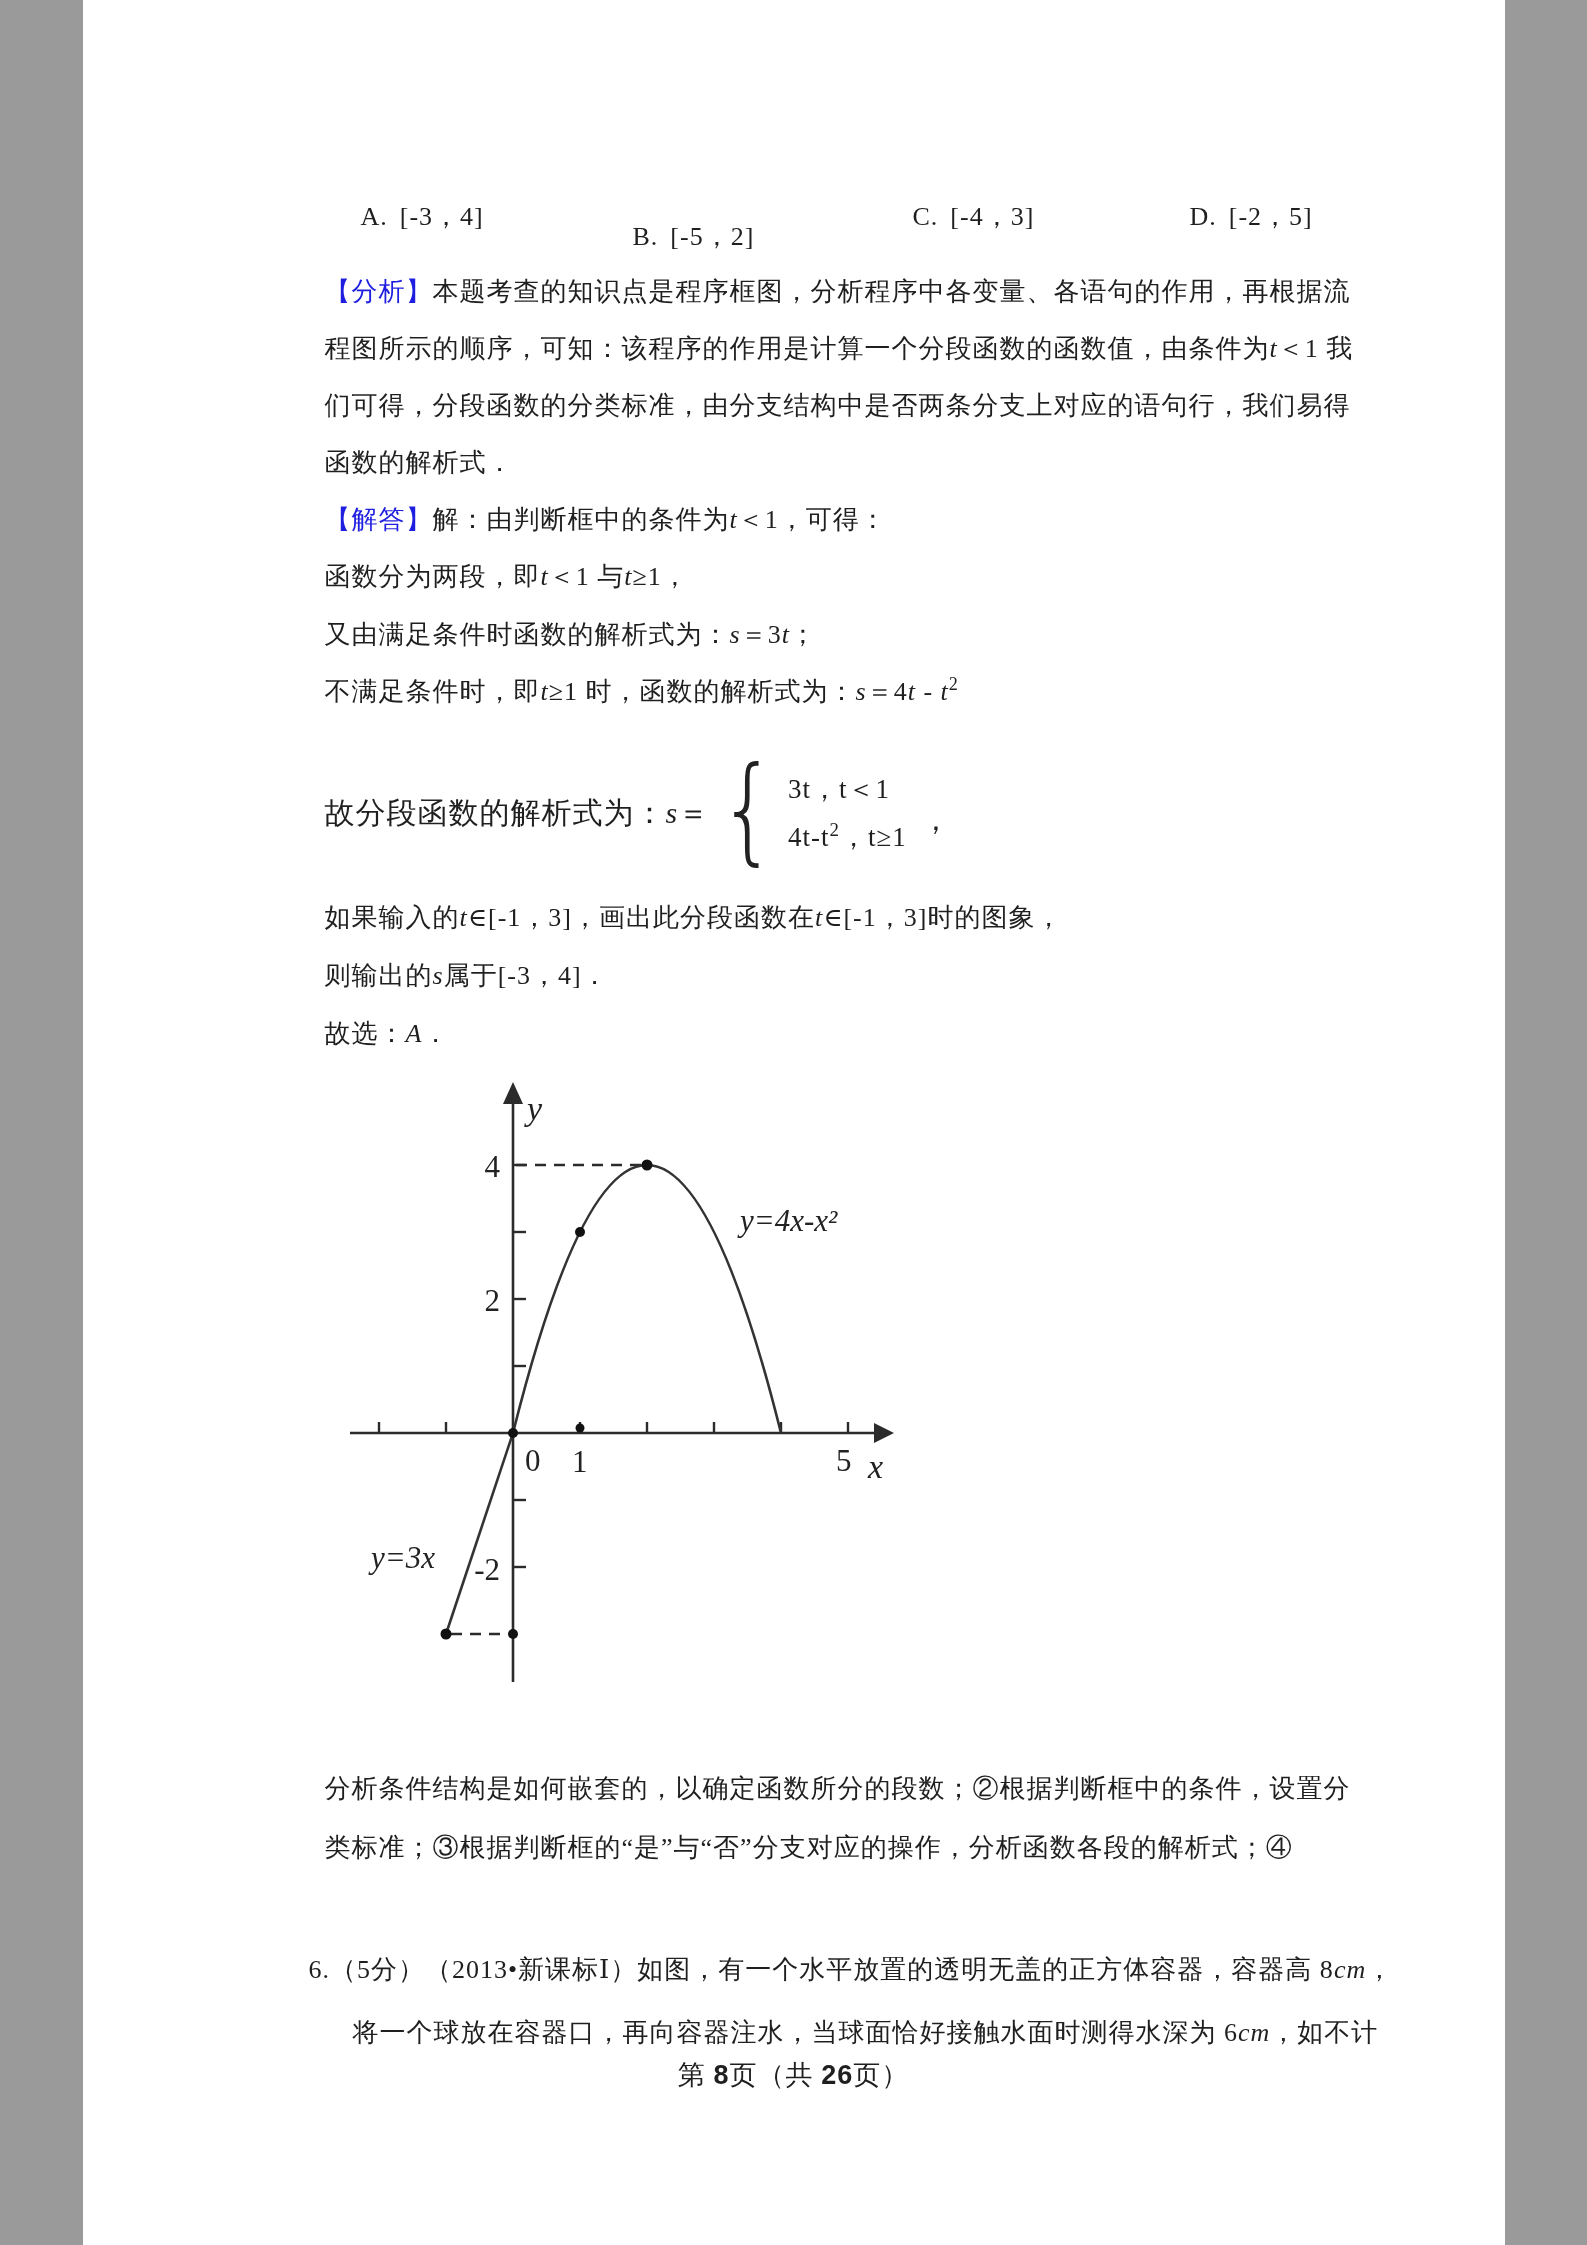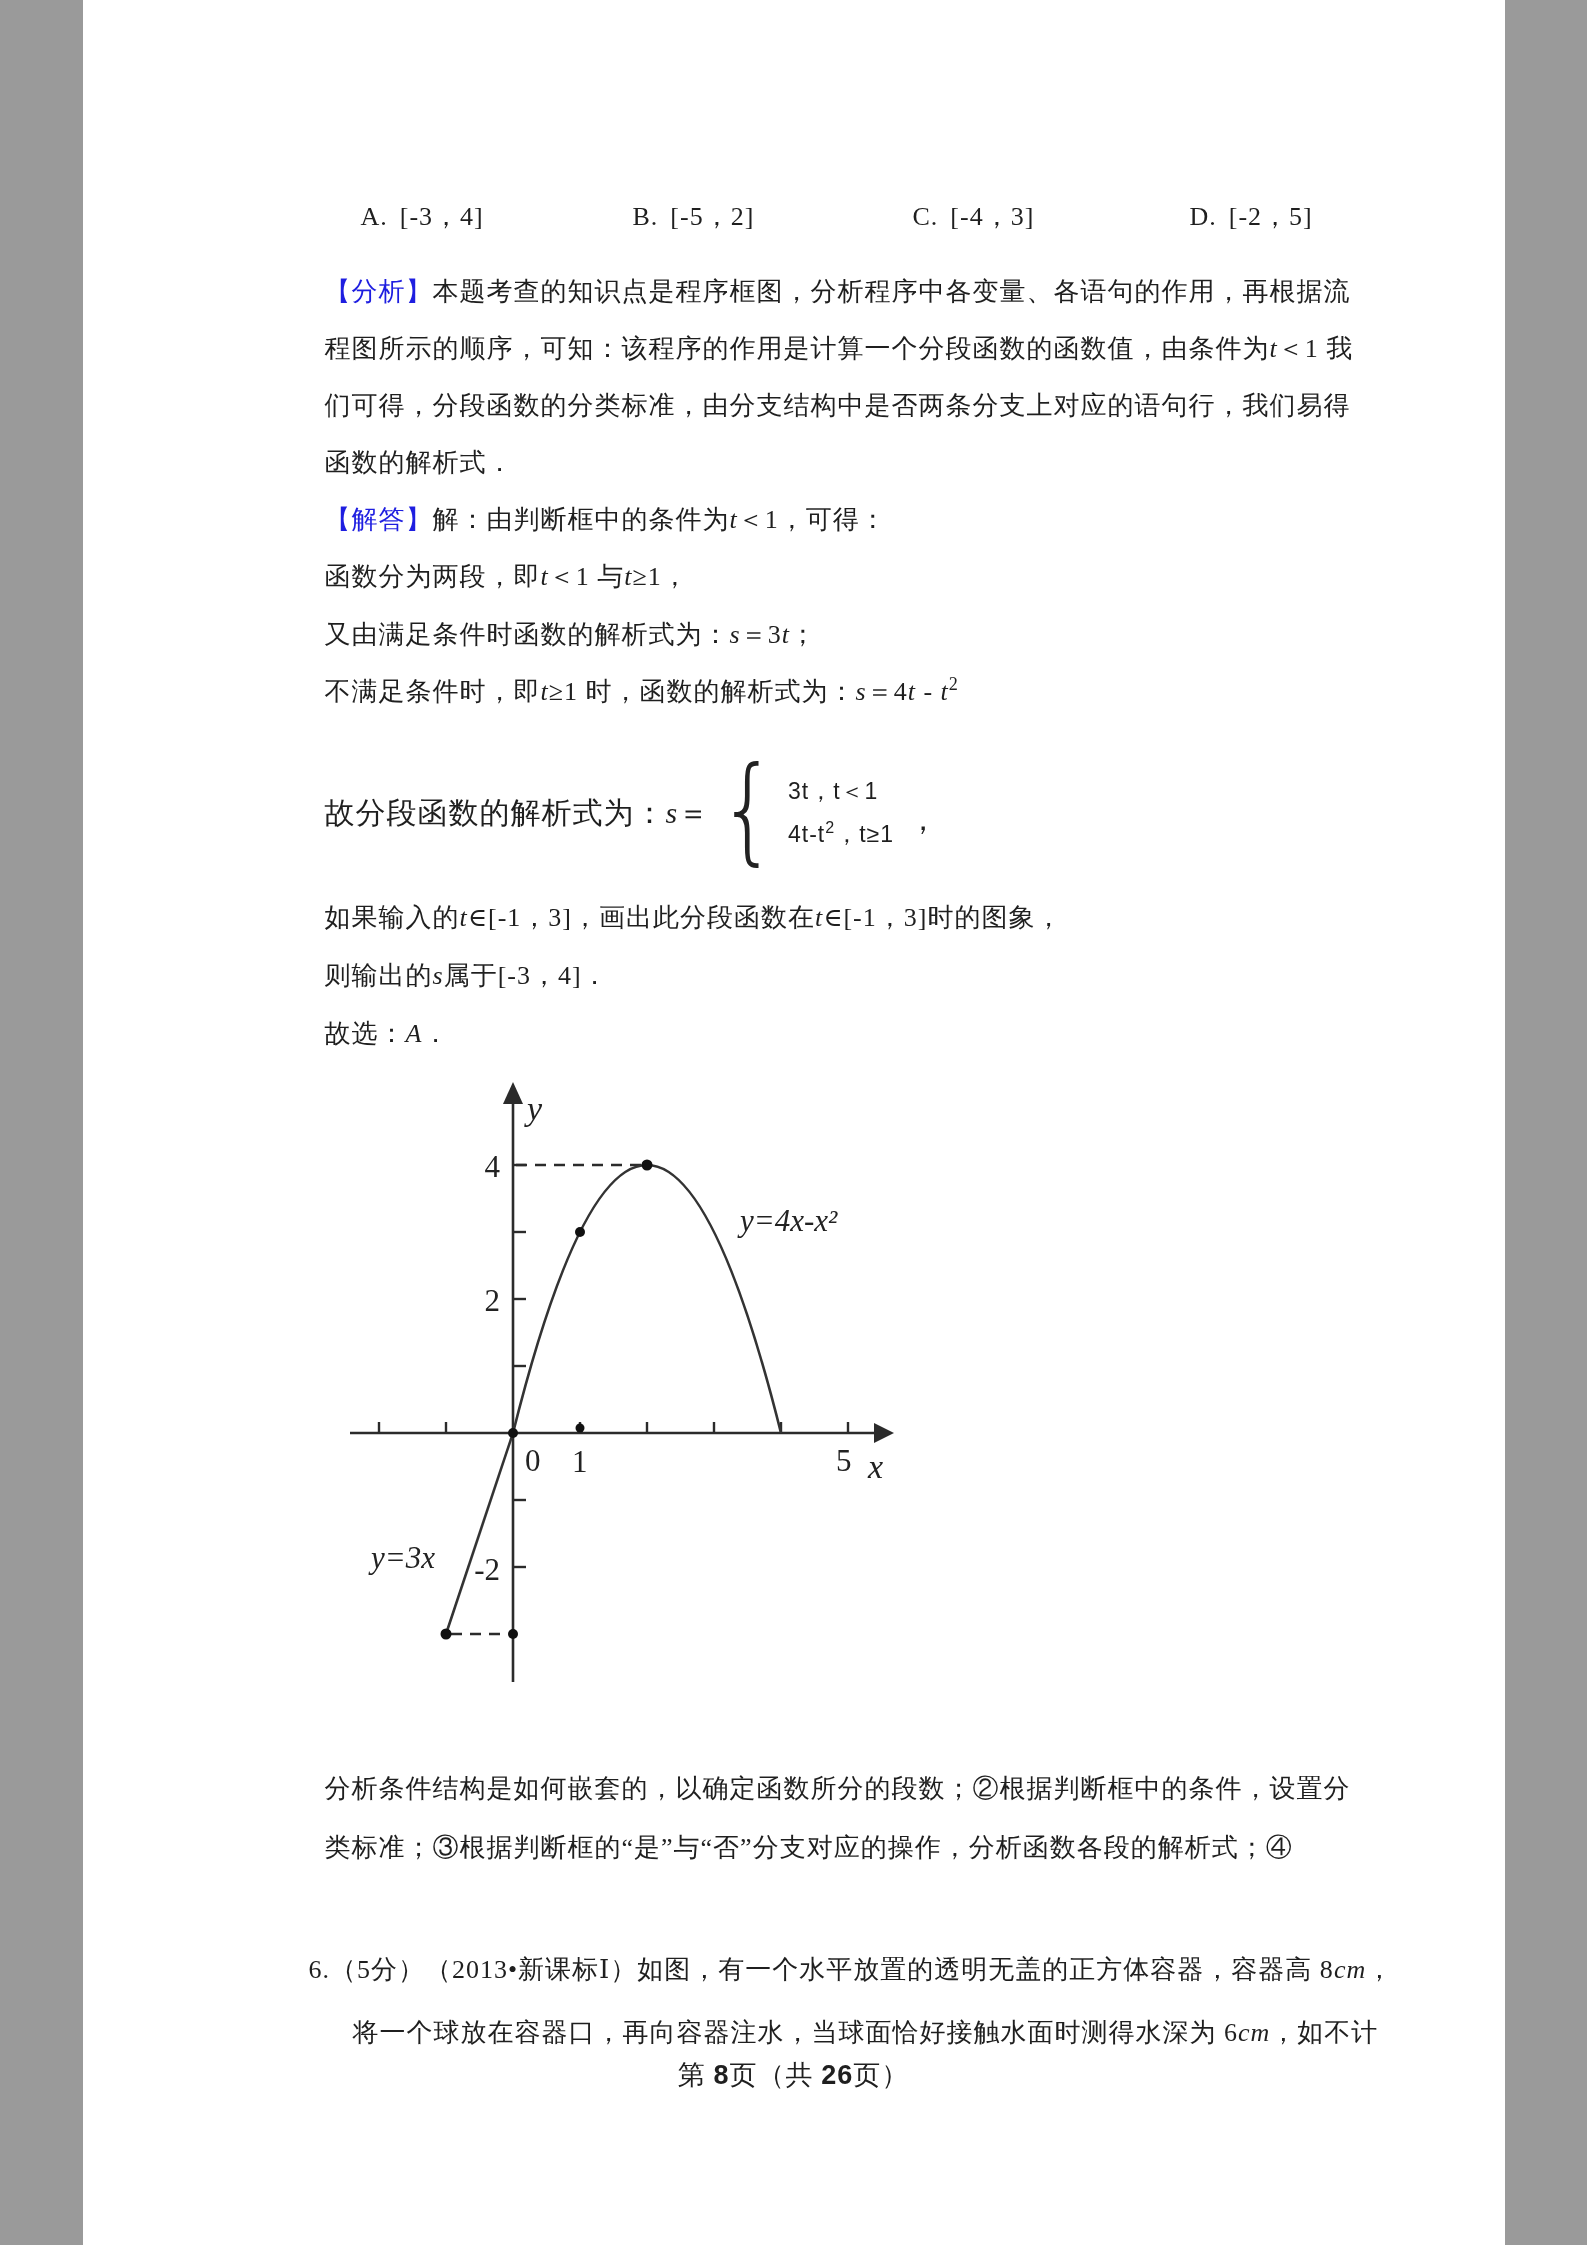--- a/index.html
+++ b/index.html
@@ -32,37 +32,37 @@
     display:flex;align-items:center;height:130px;
     font-size:30px;letter-spacing:1px;
   }
   .brace{
     font-family:"DejaVu Sans",sans-serif;
     font-weight:100;font-size:116px;line-height:1;
     display:inline-block;transform:scaleX(.8);
     margin:0 2px 8px 2px;color:#222;
   }
   .pw-col{display:flex;flex-direction:column;gap:12px;}
-  .pw-row{font-family:Liberation Sans, sans-serif;font-size:23px;letter-spacing:1px;}
+  .pw-row{font-family:Liberation Serif, serif;font-size:27px;letter-spacing:1px;}
   .pw-comma{margin-left:14px;margin-top:14px;}
   .graph-wrap{position:absolute;left:195px;top:1078px;width:620px;height:612px;}
   .footer{
     position:absolute;left:0;right:0;top:2057px;
     text-align:center;font-size:27px;letter-spacing:1px;
   }
   svg text{font-family:"Liberation Serif","DejaVu Serif",serif;fill:#222;}
 </style>
 </head>
 <body>
 
 <div class="page">
 
   <div class="line" style="top:197px;left:0;">
     <span class="opt" style="left:278px;"><span>A.</span><span class="val">[-3，4]</span></span>
-    <span class="opt" style="left:550px;"><span>B.</span><span class="val">[-5，2]</span></span>
+    <span class="opt" style="left:550px;margin-top:20px;"><span>B.</span><span class="val">[-5，2]</span></span>
     <span class="opt" style="left:830px;"><span>C.</span><span class="val">[-4，3]</span></span>
     <span class="opt" style="left:1095px;margin-left:12px;"><span>D.</span><span class="val">[-2，5]</span></span>
   </div>
 
   <div class="line" style="top:272px;"><span class="tag">【分析】</span><span>本题考查的知识点是程序框图，分析程序中各变量、各语句的作用，再根据流</span></div>
   <div class="line" style="top:329px;">程图所示的顺序，可知：该程序的作用是计算一个分段函数的函数值，由条件为<span class="i">t</span>＜1 我</div>
   <div class="line" style="top:386px;">们可得，分段函数的分类标准，由分支结构中是否两条分支上对应的语句行，我们易得</div>
   <div class="line" style="top:443px;">函数的解析式．</div>
 
   <div class="line" style="top:500px;"><span class="tag">【解答】</span><span>解：由判断框中的条件为<span class="i">t</span>＜1，可得：</span></div>

